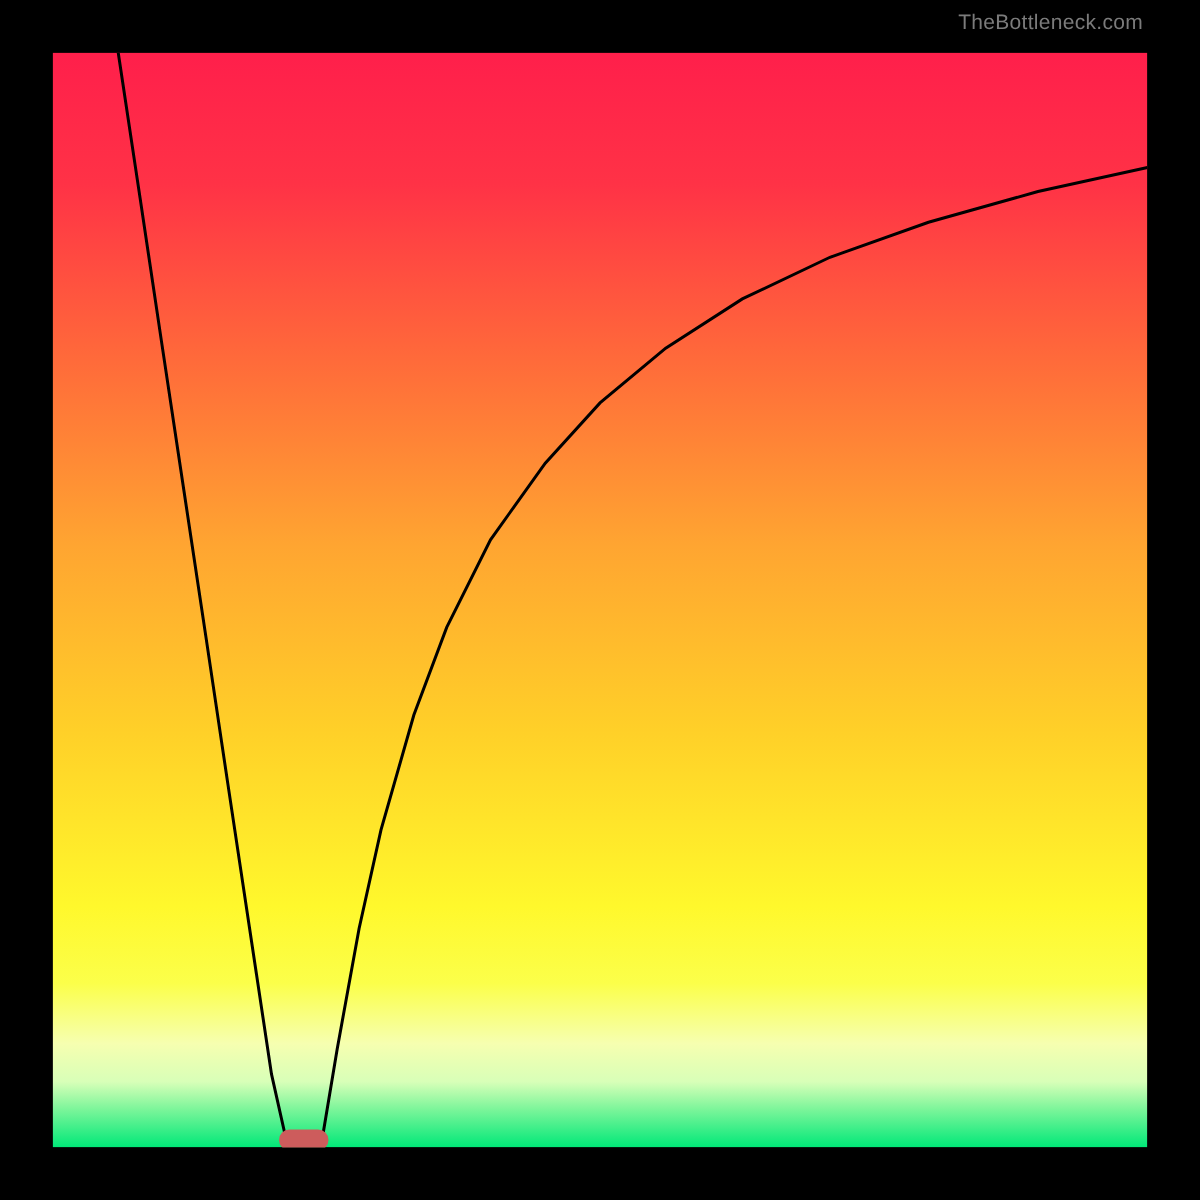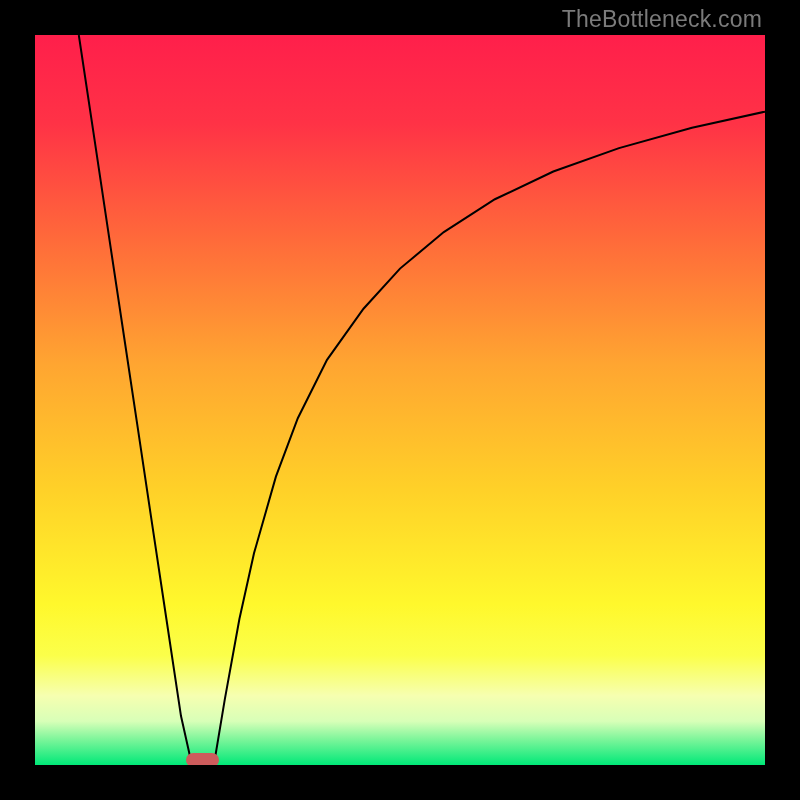--- a/index.html
+++ b/index.html
@@ -30,21 +30,21 @@
     inset: 0;
   }
   .curve-svg {
     position: absolute;
     inset: 0;
   }
   .watermark {
     position: absolute;
     top: 6px;
     right: 38px;
-    font-size: 23px;
+    font-size: 14px;
     color: #7b7b7b;
     font-weight: 500;
     letter-spacing: 0.2px;
   }
   .minimum-marker {
     position: absolute;
     height: 14px;
     border-radius: 7px;
     background: #cd5c5c;
   }

